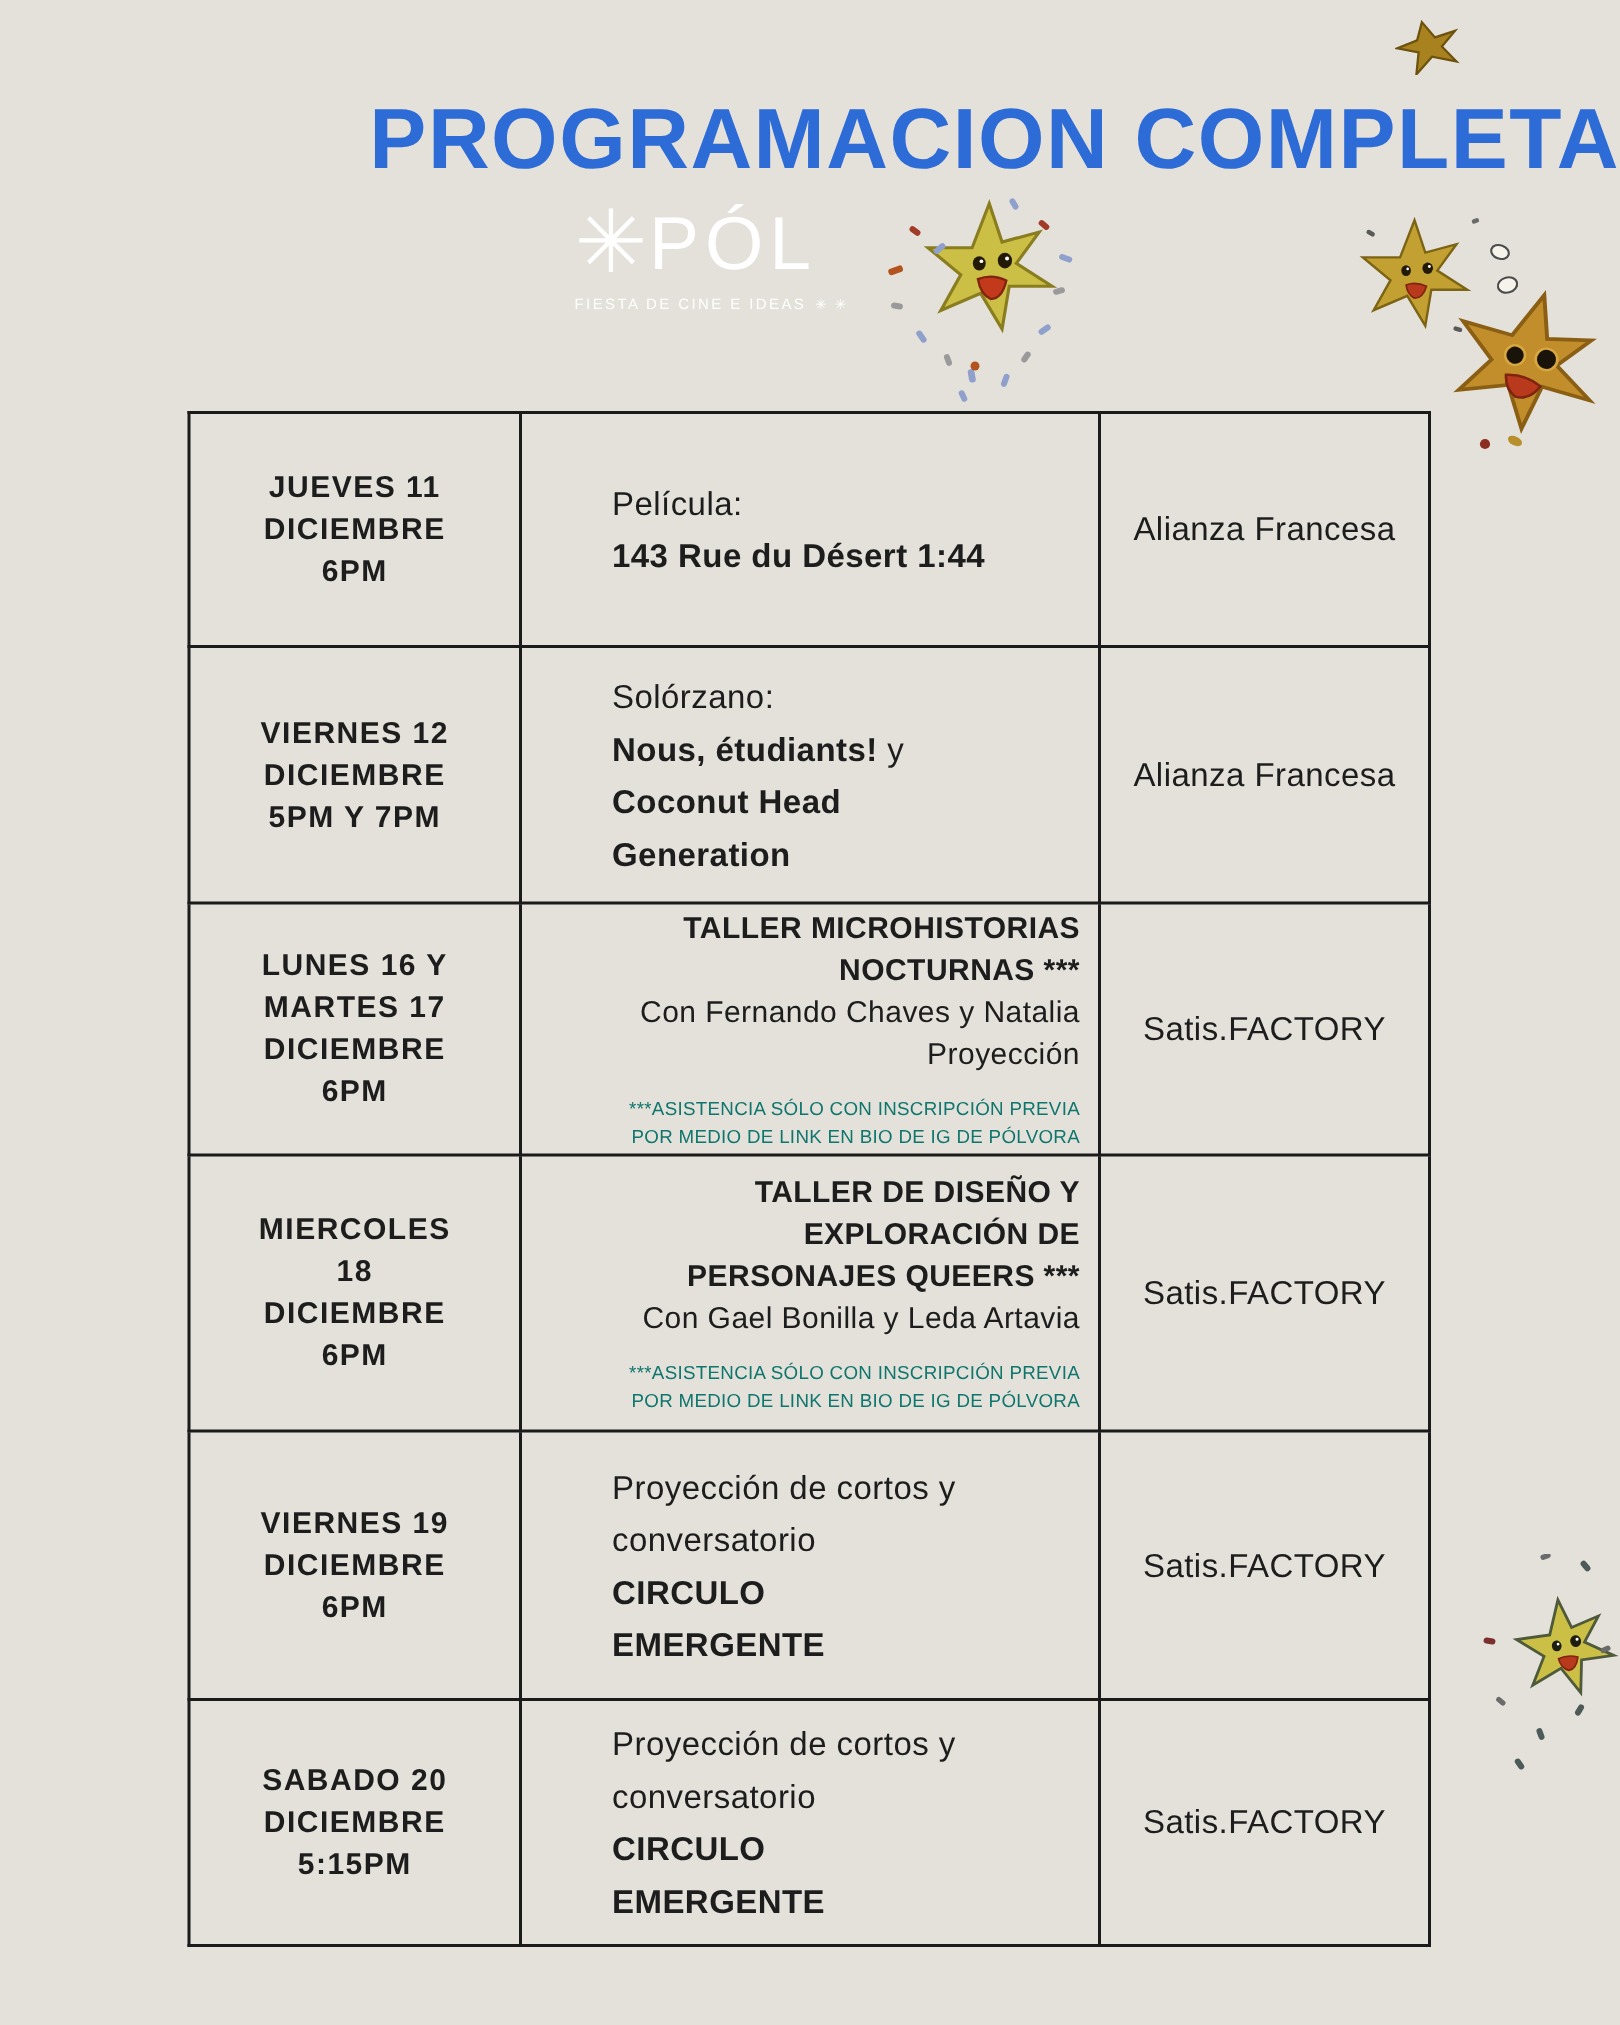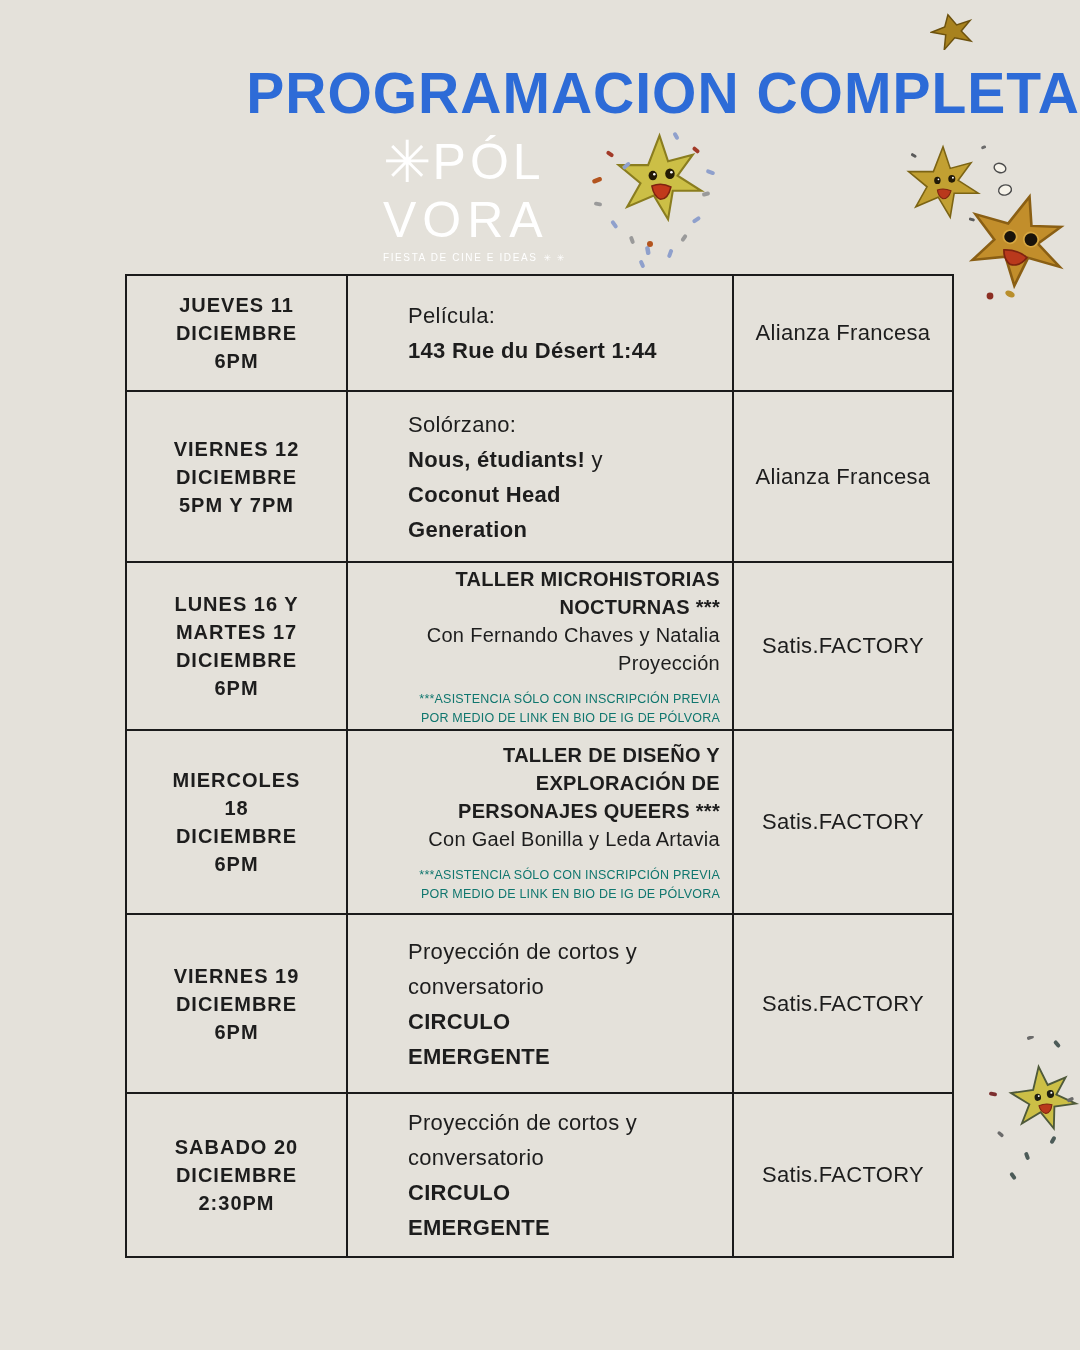--- a/index.html
+++ b/index.html
@@ -32,21 +32,21 @@
 
   
   #schedule-table{
     position:absolute;left:125px;top:274px;width:827px;
     border-collapse:collapse;table-layout:fixed;
   }
   #schedule-table td{
     border:2px solid #1b1b1b;vertical-align:middle;
     color:#1d1d1d;overflow:hidden;
   }
-  #schedule-table tr:nth-child(1){height:116px;}
+  #schedule-table tr:nth-child(1){height:156px;}
   #schedule-table tr:nth-child(2){height:171px;}
   #schedule-table tr:nth-child(3){height:168px;}
   #schedule-table tr:nth-child(4){height:184px;}
   #schedule-table tr:nth-child(5){height:179px;}
   #schedule-table tr:nth-child(6){height:164px;}
 
   .cell-date{text-align:center;font-weight:700;font-size:20px;
     line-height:28px;letter-spacing:1px;color:#1c1c1c;padding:0 6px;}
   .cell-desc{padding-left:60px;padding-right:12px;}
   .cell-venue{text-align:center;font-size:22px;letter-spacing:0.3px;color:#262626;padding:0 8px;}
@@ -72,21 +72,20 @@
 
 <div class="poster">
 
   <h1 class="page-title">PROGRAMACION COMPLETA</h1>
 
   <div class="logo">
     <div class="logo-line1">
       <span class="logo-sparkle">✳</span>
       <span class="logo-word">PÓL</span>
     </div>
-    <div class="logo-line2">VORA</div>
     <div class="logo-tagline">
       <span>FIESTA DE CINE E IDEAS</span><span class="tag-stars">✳ ✳</span>
     </div>
   </div>
 
   <svg class="deco star-tiny" width="46" height="38" viewBox="0 0 46 38">
     <g transform="rotate(-14 23 19)">
       <path d="M22 2 L28 14 L42 13 L31 21 L38 33 L23 26 L10 35 L15 21 L2 15 L16 13 Z" fill="#a8821e" stroke="#6d520e" stroke-width="1.5"></path>
     </g>
   </svg>
@@ -242,21 +241,21 @@
             <div class="line"><span class="seg-regular">conversatorio</span></div>
             <div class="line"><span class="seg-bold">CIRCULO</span></div>
             <div class="line"><span class="seg-bold">EMERGENTE</span></div>
           </td>
           <td class="cell-venue">Satis.FACTORY</td>
         </tr>
         <tr>
           <td class="cell-date">
             <div>SABADO 20</div>
             <div>DICIEMBRE</div>
-            <div>2:30PM</div>
+            <div>5:15PM</div>
           </td>
           <td class="cell-desc airy">
             <div class="line"><span class="seg-regular">Proyección de cortos y</span></div>
             <div class="line"><span class="seg-regular">conversatorio</span></div>
             <div class="line"><span class="seg-bold">CIRCULO</span></div>
             <div class="line"><span class="seg-bold">EMERGENTE</span></div>
           </td>
           <td class="cell-venue">Satis.FACTORY</td>
         </tr>
       </tbody>

